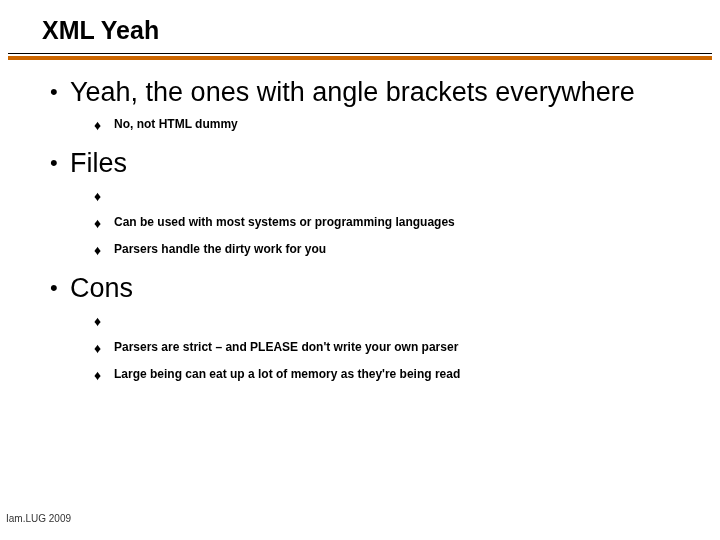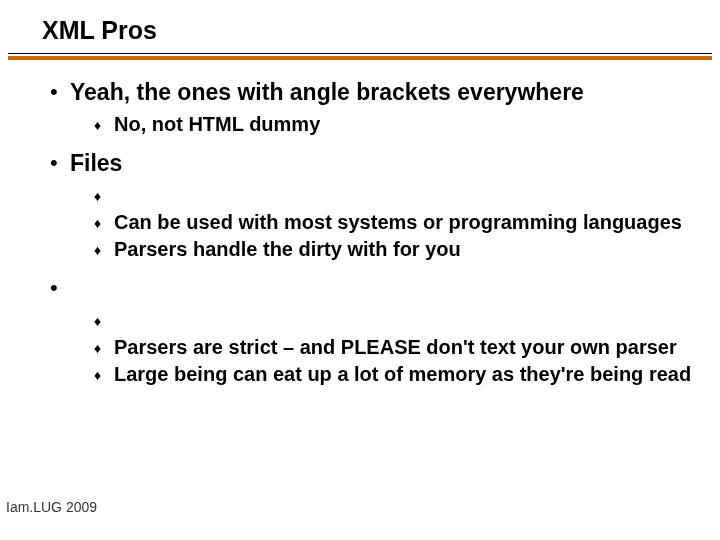--- a/index.html
+++ b/index.html
@@ -46,22 +46,22 @@
   .l1 .bullet {
     width: 8px;
     flex: 0 0 8px;
     font-size: 22px;
     line-height: 28px;
     color: #000;
     margin-right: 12px;
     margin-top: 0px;
   }
   .l1 .text {
-    font-size: 23px;
-    font-weight: bold;
+    font-size: 27px;
+    font-weight: normal;
     line-height: 28px;
     color: #000;
   }
   .l2-group {
     margin: 6px 0 12px 44px;
   }
   .l2 {
     display: flex;
     align-items: flex-start;
     margin-top: 2px;
@@ -69,38 +69,38 @@
   .l2 .dbullet {
     width: 12px;
     flex: 0 0 12px;
     font-size: 14px;
     line-height: 24px;
     color: #000;
     margin-right: 8px;
     margin-top: 1px;
   }
   .l2 .text {
-    font-size: 20px;
+    font-size: 12px;
     font-weight: bold;
     line-height: 24px;
     color: #000;
   }
   .footer {
     position: absolute;
     left: 6px;
-    bottom: 25px;
-    font-size: 14px;
+    bottom: 16px;
+    font-size: 10px;
     color: #333;
   }
 </style>
 </head>
 <body>
 
 <div class="slide">
-  <div class="title">XML Pros</div>
+  <div class="title">XML Yeah</div>
   <div class="rule-stack">
     <div class="rule-thin"></div>
     <div class="rule-thick"></div>
   </div>
 
   <div class="content">
 
     <div class="l1">
       <div class="bullet">•</div>
       <div class="text">Yeah, the ones with angle brackets everywhere</div>
@@ -119,34 +119,35 @@
     <div class="l2-group">
       <div class="l2">
         <div class="dbullet">♦</div>
       </div>
       <div class="l2">
         <div class="dbullet">♦</div>
         <div class="text">Can be used with most systems or programming languages</div>
       </div>
       <div class="l2">
         <div class="dbullet">♦</div>
-        <div class="text">Parsers handle the dirty with for you</div>
+        <div class="text">Parsers handle the dirty work for you</div>
       </div>
     </div>
 
     <div class="l1">
       <div class="bullet">•</div>
+      <div class="text">Cons</div>
     </div>
     <div class="l2-group">
       <div class="l2">
         <div class="dbullet">♦</div>
       </div>
       <div class="l2">
         <div class="dbullet">♦</div>
-        <div class="text">Parsers are strict – and PLEASE don't text your own parser</div>
+        <div class="text">Parsers are strict – and PLEASE don't write your own parser</div>
       </div>
       <div class="l2">
         <div class="dbullet">♦</div>
         <div class="text">Large being can eat up a lot of memory as they're being read</div>
       </div>
     </div>
 
   </div>
 
   <div class="footer">Iam.LUG 2009</div>

